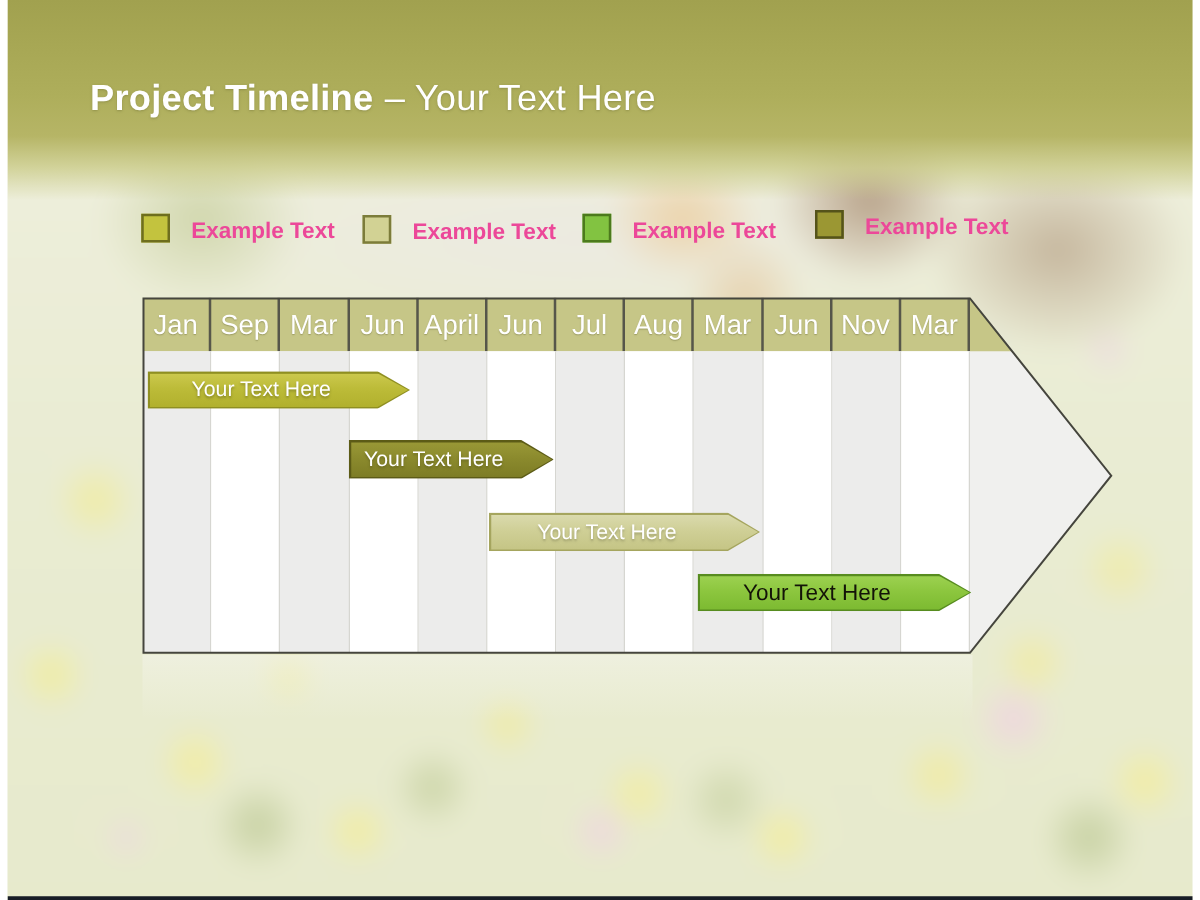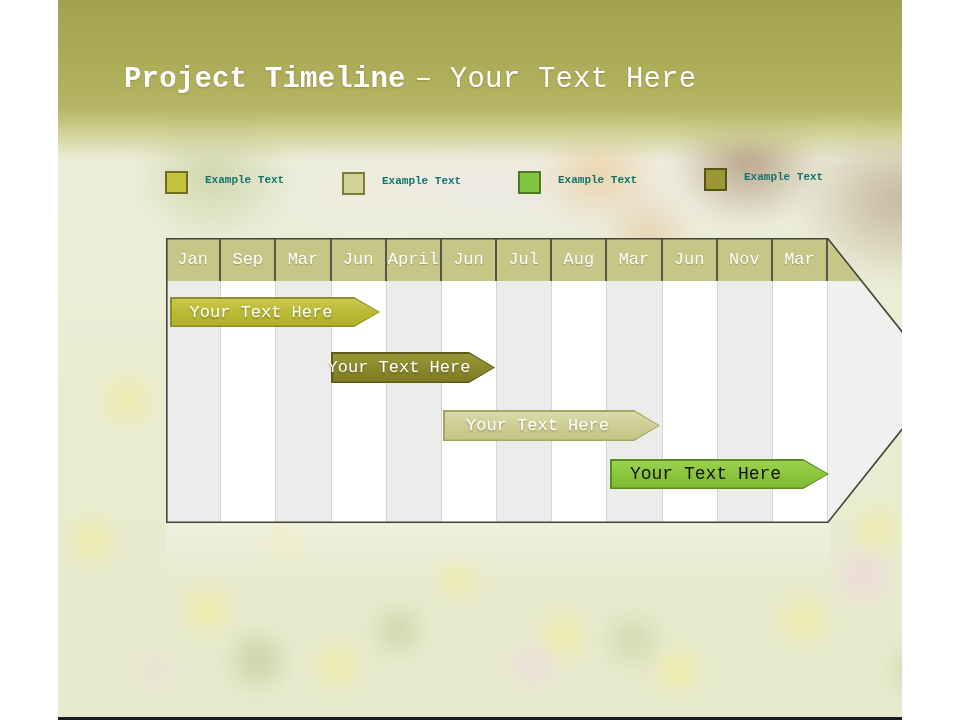--- a/index.html
+++ b/index.html
@@ -1,19 +1,19 @@
 <!DOCTYPE html>
 <html><head>
 <meta charset="utf-8">
 <style>
   html,body { margin:0; padding:0; background:#ffffff; }
   * { box-sizing:border-box; }
   .page {
-    position:relative; width:844px; height:720px; margin:0 auto;
-    overflow:hidden; font-family:Liberation Mono, monospace;padding-left:45px;
+    position:relative; width:948px; height:720px; margin:0 auto;
+    overflow:hidden; font-family:Liberation Sans, sans-serif;padding-left:45px;
   }
 
   
   .photo {
     position:absolute; inset:-25px;
     filter:blur(9px);
     background:
       radial-gradient(90px 70px at 565px 200px, rgba(236,206,160,0.85), rgba(236,206,160,0) 70%),
       radial-gradient(70px 80px at 615px 265px, rgba(228,196,152,0.65), rgba(228,196,152,0) 70%),
       radial-gradient(110px 95px at 715px 185px, rgba(140,100,70,0.55), rgba(140,100,70,0) 70%),
@@ -60,21 +60,21 @@
   .slide-title .t-bold  { font-weight:bold; }
   .slide-title .t-light { font-weight:normal; margin-left:9px; }
 
   
   .legend-item { position:absolute; height:26px; }
   .legend-swatch {
     position:absolute; width:23px; height:23px; border-style:solid; border-width:2px;
   }
   .legend-label {
     position:absolute; left:40px; top:3px;
-    font-size:11px; font-weight:bold; color:#0f766e; white-space:nowrap;
+    font-size:18px; font-weight:bold; color:#ec4899; white-space:nowrap;
   }
   .li-1 { left:107px; top:171px; }
   .li-2 { left:284px; top:172px; }
   .li-3 { left:460px; top:171px; }
   .li-4 { left:646px; top:168px; }
   .sw-1 { background:#c3c33e; border-color:#6e6e1e; }
   .sw-2 { background:#d2d294; border-color:#7c7c3a; }
   .sw-3 { background:#82c341; border-color:#4c7a1d; }
   .sw-4 { background:#9b9733; border-color:#55531a; }
 
@@ -86,21 +86,21 @@
   }
   .header-band {
     position:absolute; left:0; top:0; width:775px; height:43px;
     background:#c6c687;
   }
   .months {
     position:absolute; left:0; top:0; width:662px; height:43px; display:flex;
   }
   .month-cell {
     flex:1 1 0; border-right:2px solid #56564a;
-    color:#ffffff; font-size:17px; line-height:43px; text-align:center;
+    color:#ffffff; font-size:22px; line-height:43px; text-align:center;
     text-shadow:0 1px 1px rgba(110,110,60,0.5);
     overflow:hidden;
   }
   .cols {
     position:absolute; left:0; top:43px; width:662px; height:241px; display:flex;
   }
   .col { flex:1 1 0; border-right:1px solid #d6d6d1; background:#ffffff; }
   .col:nth-child(odd) { background:#ececeb; }
   .arrow-outline {
     position:absolute; left:107px; top:237px; width:778px; height:287px;

